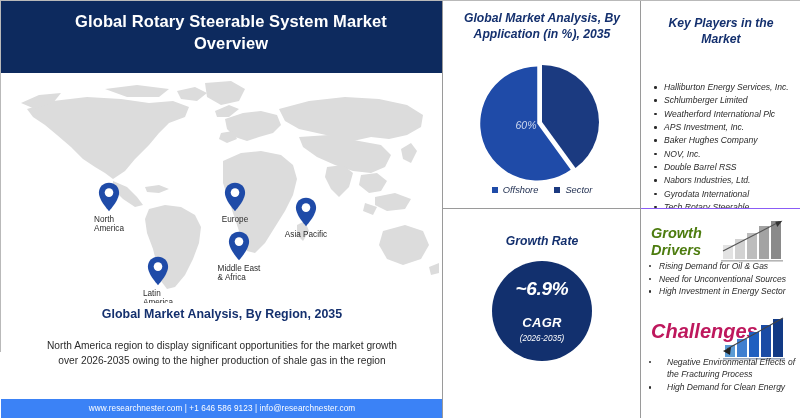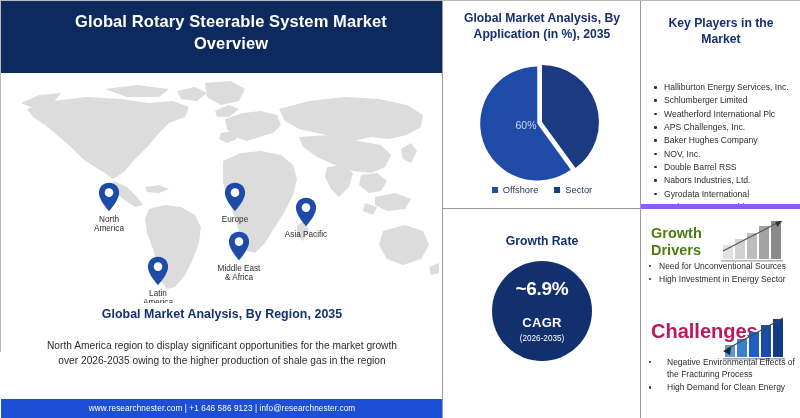--- a/index.html
+++ b/index.html
@@ -42,49 +42,48 @@
   }
   .map-svg{position:absolute;left:8px;top:0;width:430px;height:215px;}
   .pin{
     position:absolute;width:22px;height:30px;
     transform:translate(-50%,-100%);
   }
   .pin svg{display:block;width:22px;height:30px;}
   .pin-label{
     position:absolute;
     transform:translate(-50%,0);
-    text-align:center;
     font-size:8.2px;color:#2b2b2b;line-height:1.12;
     white-space:pre-line;font-weight:400;
   }
 
   .region-title{
     position:absolute;left:0;top:306px;width:442px;
     text-align:center;color:#14306e;
     font-size:12.4px;font-weight:bold;letter-spacing:.05px;
   }
   .region-desc{
     position:absolute;left:46px;top:337px;width:350px;
     text-align:center;color:#2b2b2b;
     font-size:10.2px;line-height:1.48;
   }
   .footer-bar{
     position:absolute;left:0;bottom:0;width:442px;height:20px;
-    background:#1d4ed8;
+    background:#3b82f6;
   }
   .footer-text{
     position:absolute;left:0;top:0;width:442px;height:20px;
     line-height:20px;text-align:center;color:#ffffff;font-size:8.2px;
     letter-spacing:.1px;
   }
 
   
-  .cell{position:absolute;box-sizing:border-box;background:#fff;overflow:hidden;}
+  .cell{position:absolute;box-sizing:border-box;background:#fff;overflow:hidden;font-style:italic;}
   .cell-pie     {left:442px;top:0;    width:198px;height:208px;border-right:1px solid #9a9a9a;border-bottom:1px solid #9a9a9a;}
-  .cell-players {left:640px;top:0;    width:160px;height:208px;border-bottom:5px solid #8b5cf6;}
+  .cell-players {left:640px;top:0;    width:160px;height:208px;border-bottom:1px solid #8b5cf6;}
   .cell-growth  {left:442px;top:208px;width:198px;height:210px;border-right:1px solid #9a9a9a;}
   .cell-drivers {left:640px;top:208px;width:160px;height:210px;}
 
   .cell-title{
     text-align:center;color:#14306e;font-weight:bold;
     font-size:12.2px;line-height:1.33;
   }
 
   
   .pie-title{position:absolute;left:8px;top:9px;width:182px;}
@@ -287,21 +286,21 @@
       </div>
     </div>
   </div>
 
   <div class="cell cell-players">
     <div class="cell-title players-title">Key Players in the Market</div>
     <ul class="players-list" id="players-list">
         <li>Halliburton Energy Services, Inc.</li>
         <li>Schlumberger Limited</li>
         <li>Weatherford International Plc</li>
-        <li>APS Challenges, Inc.</li>
+        <li>APS Investment, Inc.</li>
         <li>Baker Hughes Company</li>
         <li>NOV, Inc.</li>
         <li>Double Barrel RSS</li>
         <li>Nabors Industries, Ltd.</li>
         <li>Gyrodata International</li>
         <li>Tech Rotary Steerable</li>
       </ul>
   </div>
 
   <div class="cell cell-growth">
@@ -322,20 +321,21 @@
       <rect x="16" y="22" width="10" height="20" fill="#d2d2d2"></rect>
       <rect x="28" y="16" width="10" height="26" fill="#bdbdbd"></rect>
       <rect x="40" y="9" width="10" height="33" fill="#a3a3a3"></rect>
       <rect x="52" y="4" width="10" height="38" fill="#8a8a8a"></rect>
       <rect x="2" y="43" width="62" height="1.6" fill="#b5b5b5"></rect>
       <line x1="4" y1="34" x2="60" y2="5" stroke="#555" stroke-width="1.1"></line>
       <path d="M62,2 L56,6 L60,10 Z" fill="#333" transform="rotate(25 59 6)"></path>
     </svg>
 
     <ul class="dr-list" id="drivers-list" style="top:52px;">
+        <li>Rising Demand for Oil &amp; Gas</li>
         <li>Need for Unconventional Sources</li>
         <li>High Investment in Energy Sector</li>
       </ul>
 
     <div class="ch-head">Challenges</div>
 
     <svg class="icon-box" style="left:78px;top:106px;" viewBox="0 0 72 46">
       <rect x="6" y="30" width="10" height="12" fill="#5b9bd5"></rect>
       <rect x="18" y="24" width="10" height="18" fill="#3f7fd0"></rect>
       <rect x="30" y="17" width="10" height="25" fill="#1f5fc0"></rect>

